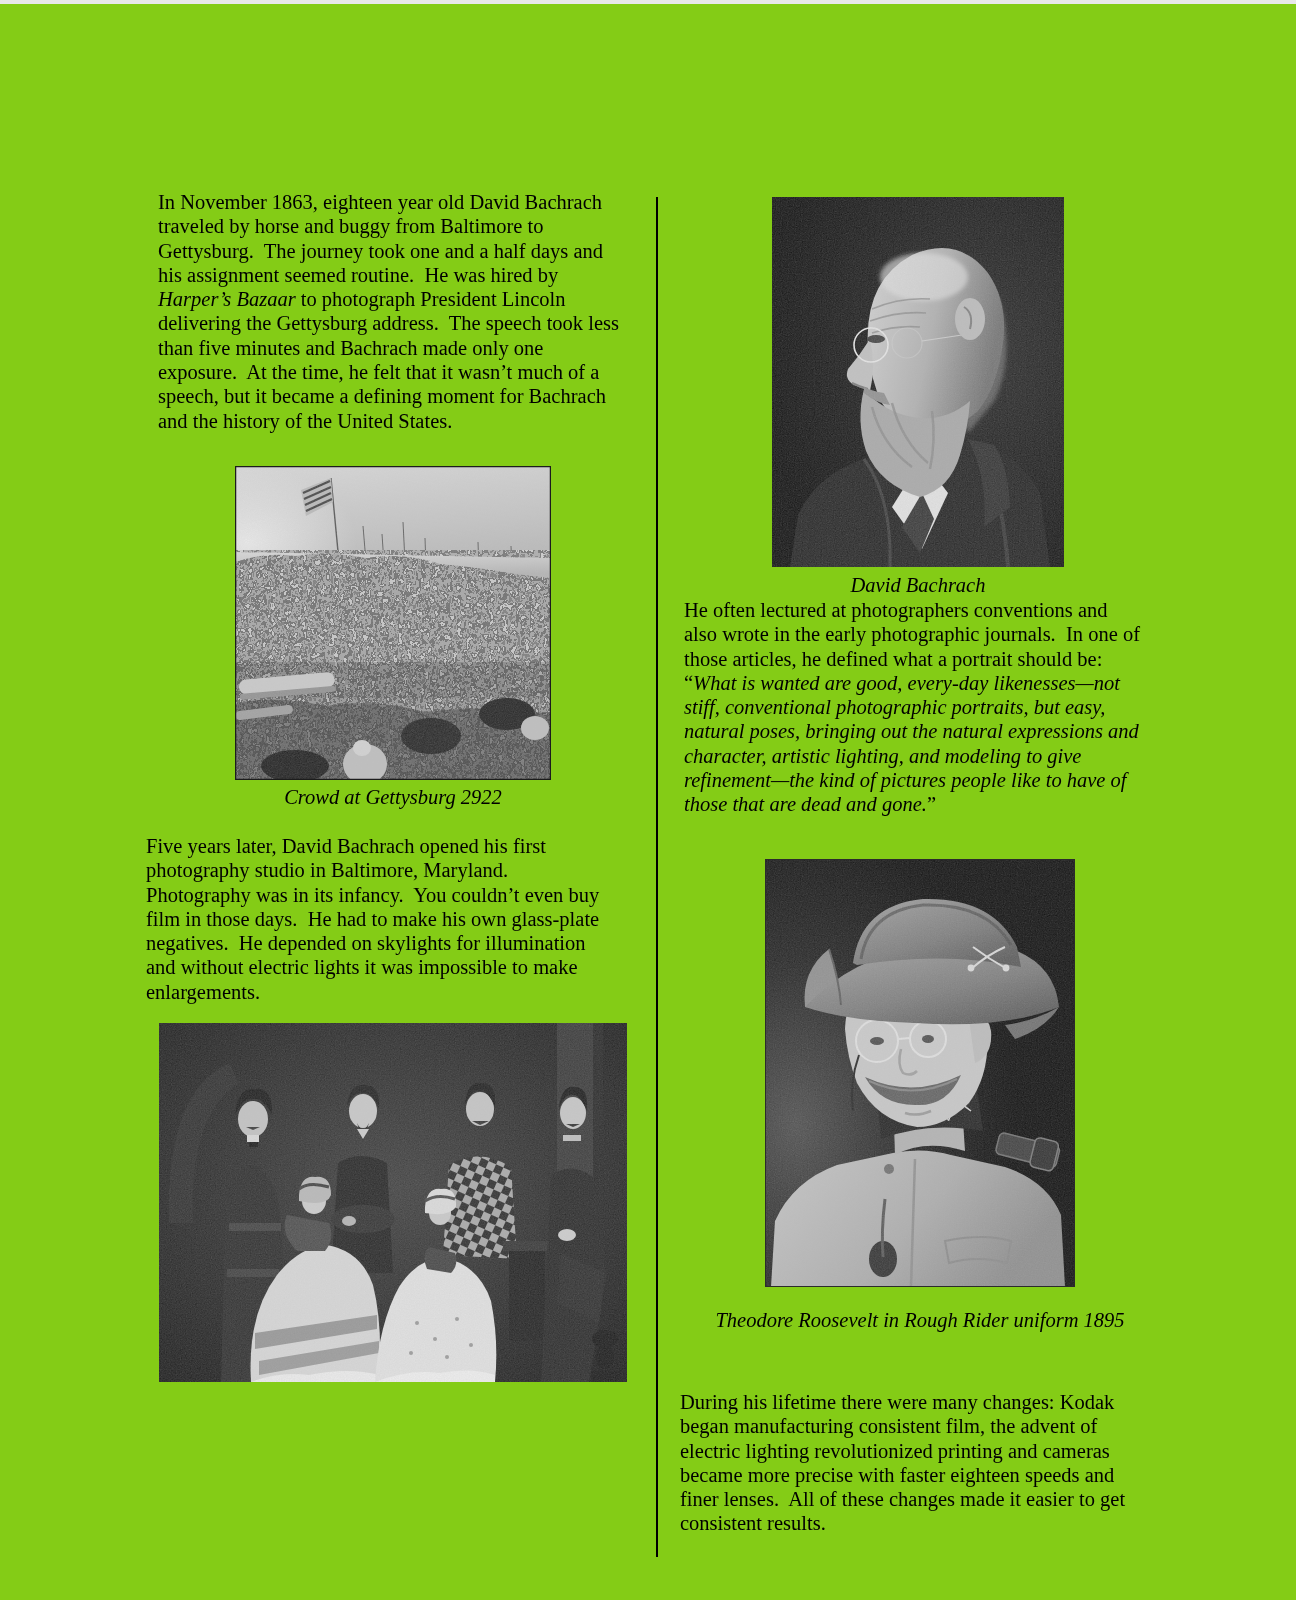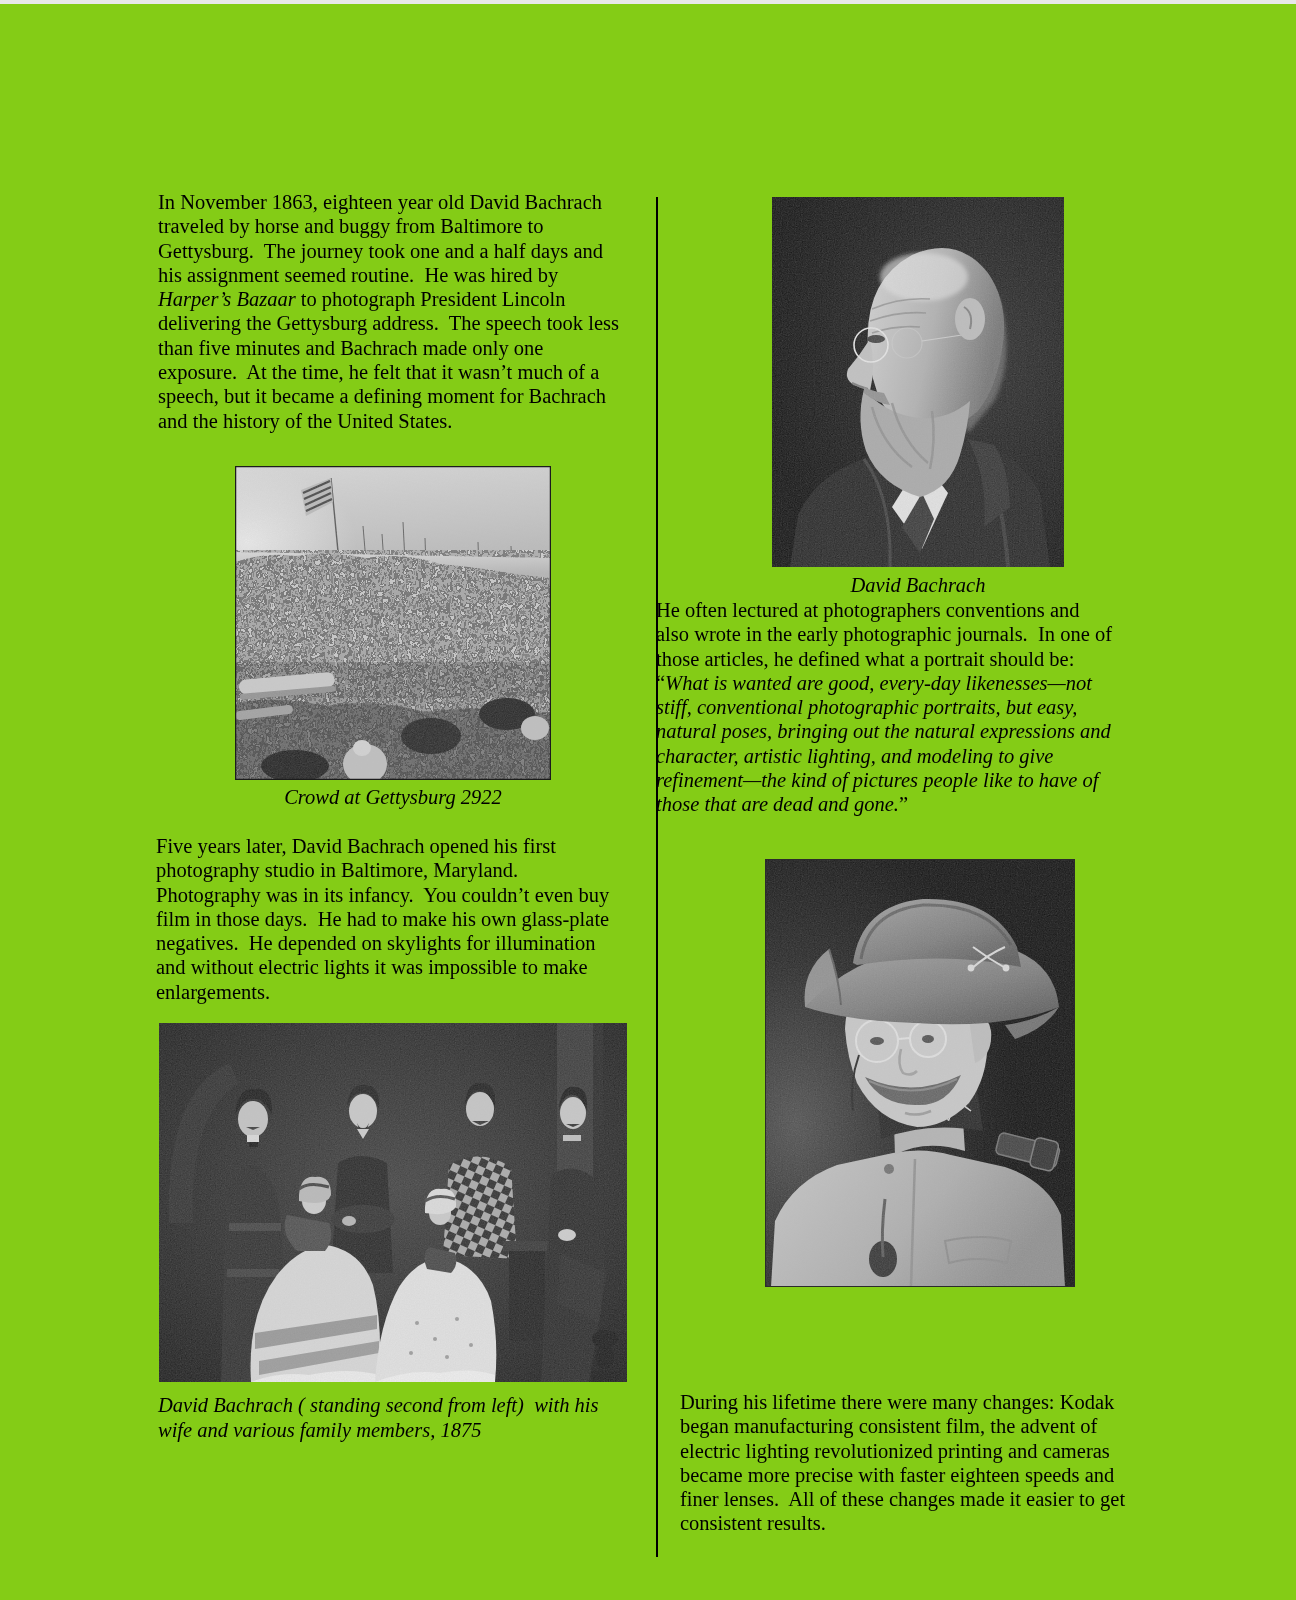--- a/index.html
+++ b/index.html
@@ -19,27 +19,27 @@
   .caption.center{text-align:center;}
   .divider{position:absolute;background:#000;}
   .photo{position:absolute;display:block;}
   .photo svg{display:block;width:100%;height:100%;}
   i{font-style:italic;}
 
   
   #p1{left:158px;top:186px;width:464px;}
   #gettysburg{left:235px;top:462px;width:316px;height:314px;}
   #cap-gettysburg{left:235px;top:781px;width:316px;}
-  #p2{left:156px;top:830px;width:464px;}
+  #p2{left:146px;top:830px;width:464px;}
   #family{left:159px;top:1019px;width:468px;height:359px;}
   #cap-family{left:158px;top:1389px;width:474px;}
   #rule{left:656px;top:193px;width:2px;height:1360px;}
   #bachrach{left:772px;top:193px;width:292px;height:370px;}
   #cap-bachrach{left:772px;top:569px;width:292px;}
-  #p3{left:656px;top:594px;width:458px;}
+  #p3{left:684px;top:594px;width:458px;}
   #roosevelt{left:765px;top:855px;width:310px;height:428px;}
   #cap-roosevelt{left:690px;top:1304px;width:460px;}
   #p4{left:680px;top:1386px;width:458px;}
 </style>
 </head>
 <body>
 
 <div class="page">
 
   <div id="rule" class="divider"></div>
@@ -208,21 +208,20 @@
       </g>
 
       <g fill="#101010">
         <ellipse cx="446" cy="316" rx="13" ry="9"></ellipse>
         <ellipse cx="446" cy="334" rx="9" ry="12"></ellipse>
         <rect x="432" y="348" width="30" height="11"></rect>
       </g>
       <rect width="468" height="359" filter="url(#f-grain)" opacity="0.45"></rect>
     </svg>
   </div>
-  <div id="cap-family" class="caption">David Bachrach ( standing second from left)  with his wife and various family members, 1875</div>
 
   <div id="bachrach" class="photo">
     <svg viewBox="0 0 292 370" preserveAspectRatio="none">
       <defs>
         <radialGradient id="b-bg" cx="0.72" cy="0.42" r="0.75">
           <stop offset="0" stop-color="#232323"></stop>
             <stop offset="1" stop-color="#050505"></stop>
         </radialGradient>
         <linearGradient id="b-face" x1="0" y1="0" x2="1" y2="0.3">
           <stop offset="0" stop-color="#d6d6d6"></stop>
@@ -346,16 +345,17 @@
 
       <g stroke="#dcdcdc" stroke-width="2">
         <path d="M206,110 Q222,96 240,88 M208,88 Q224,100 242,110" fill="none"></path>
         <circle cx="206" cy="109" r="2.4" fill="#dcdcdc"></circle>
           <circle cx="241" cy="109" r="2.4" fill="#dcdcdc"></circle>
       </g>
       <rect width="310" height="428" filter="url(#r-grain)" opacity="0.5"></rect>
       <rect x="0.5" y="0.5" width="309" height="427" fill="none" stroke="#2b2b2b" stroke-width="1"></rect>
     </svg>
   </div>
+  <div id="cap-roosevelt" class="caption center">Theodore Roosevelt in Rough Rider uniform 1895</div>
 
   <div id="p4" class="txt">During his lifetime there were many changes: Kodak began manufacturing consistent film, the advent of electric lighting revolutionized printing and cameras became more precise with faster eighteen speeds and finer lenses.  All of these changes made it easier to get consistent results.</div>
 
 </div>
 
 </body></html>

